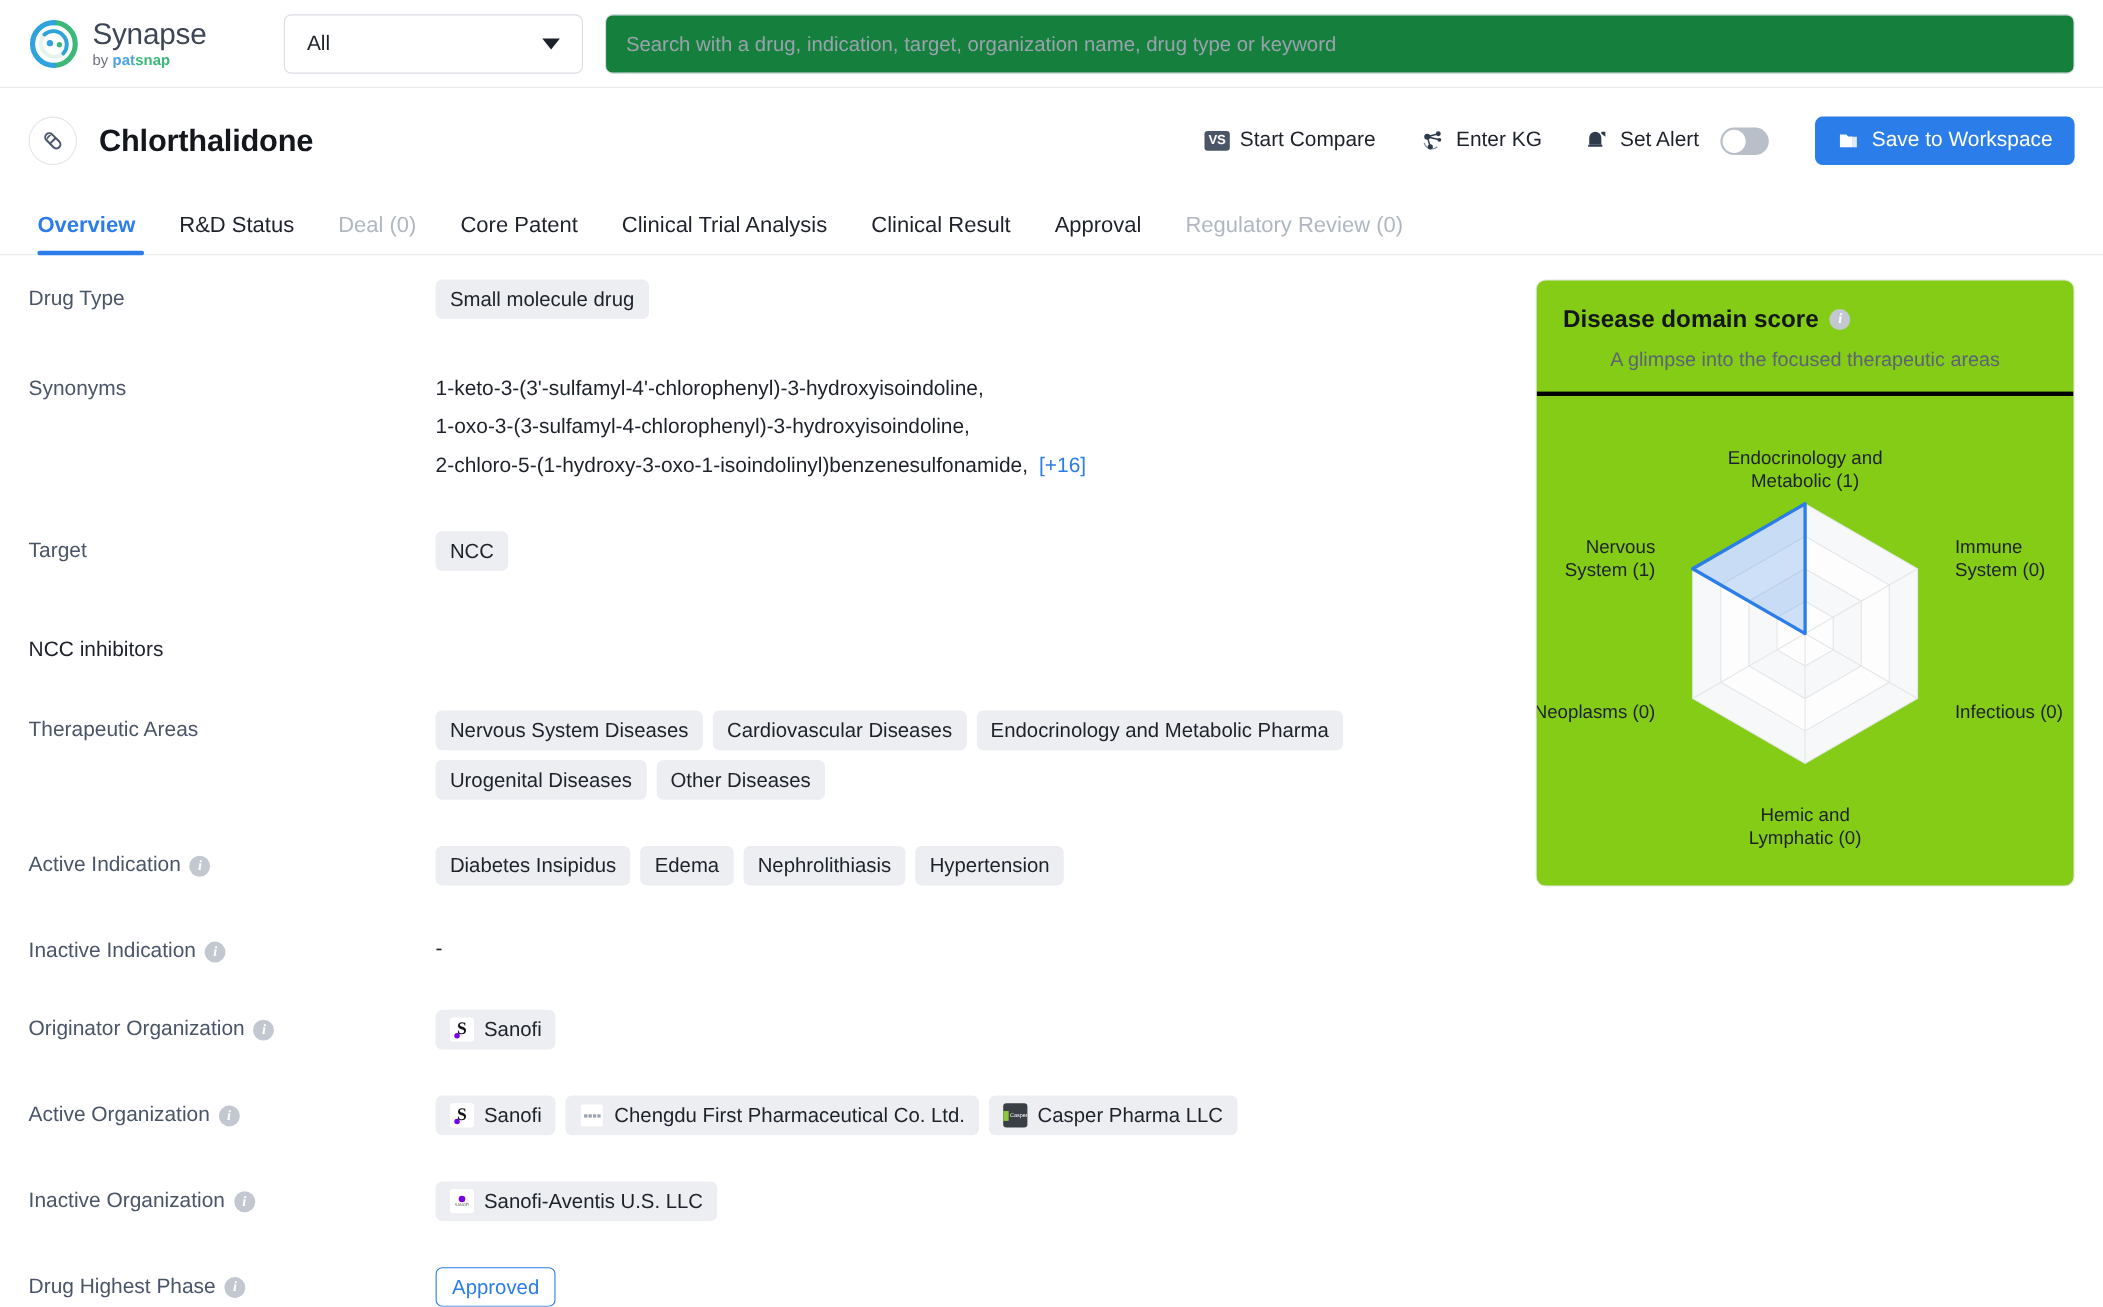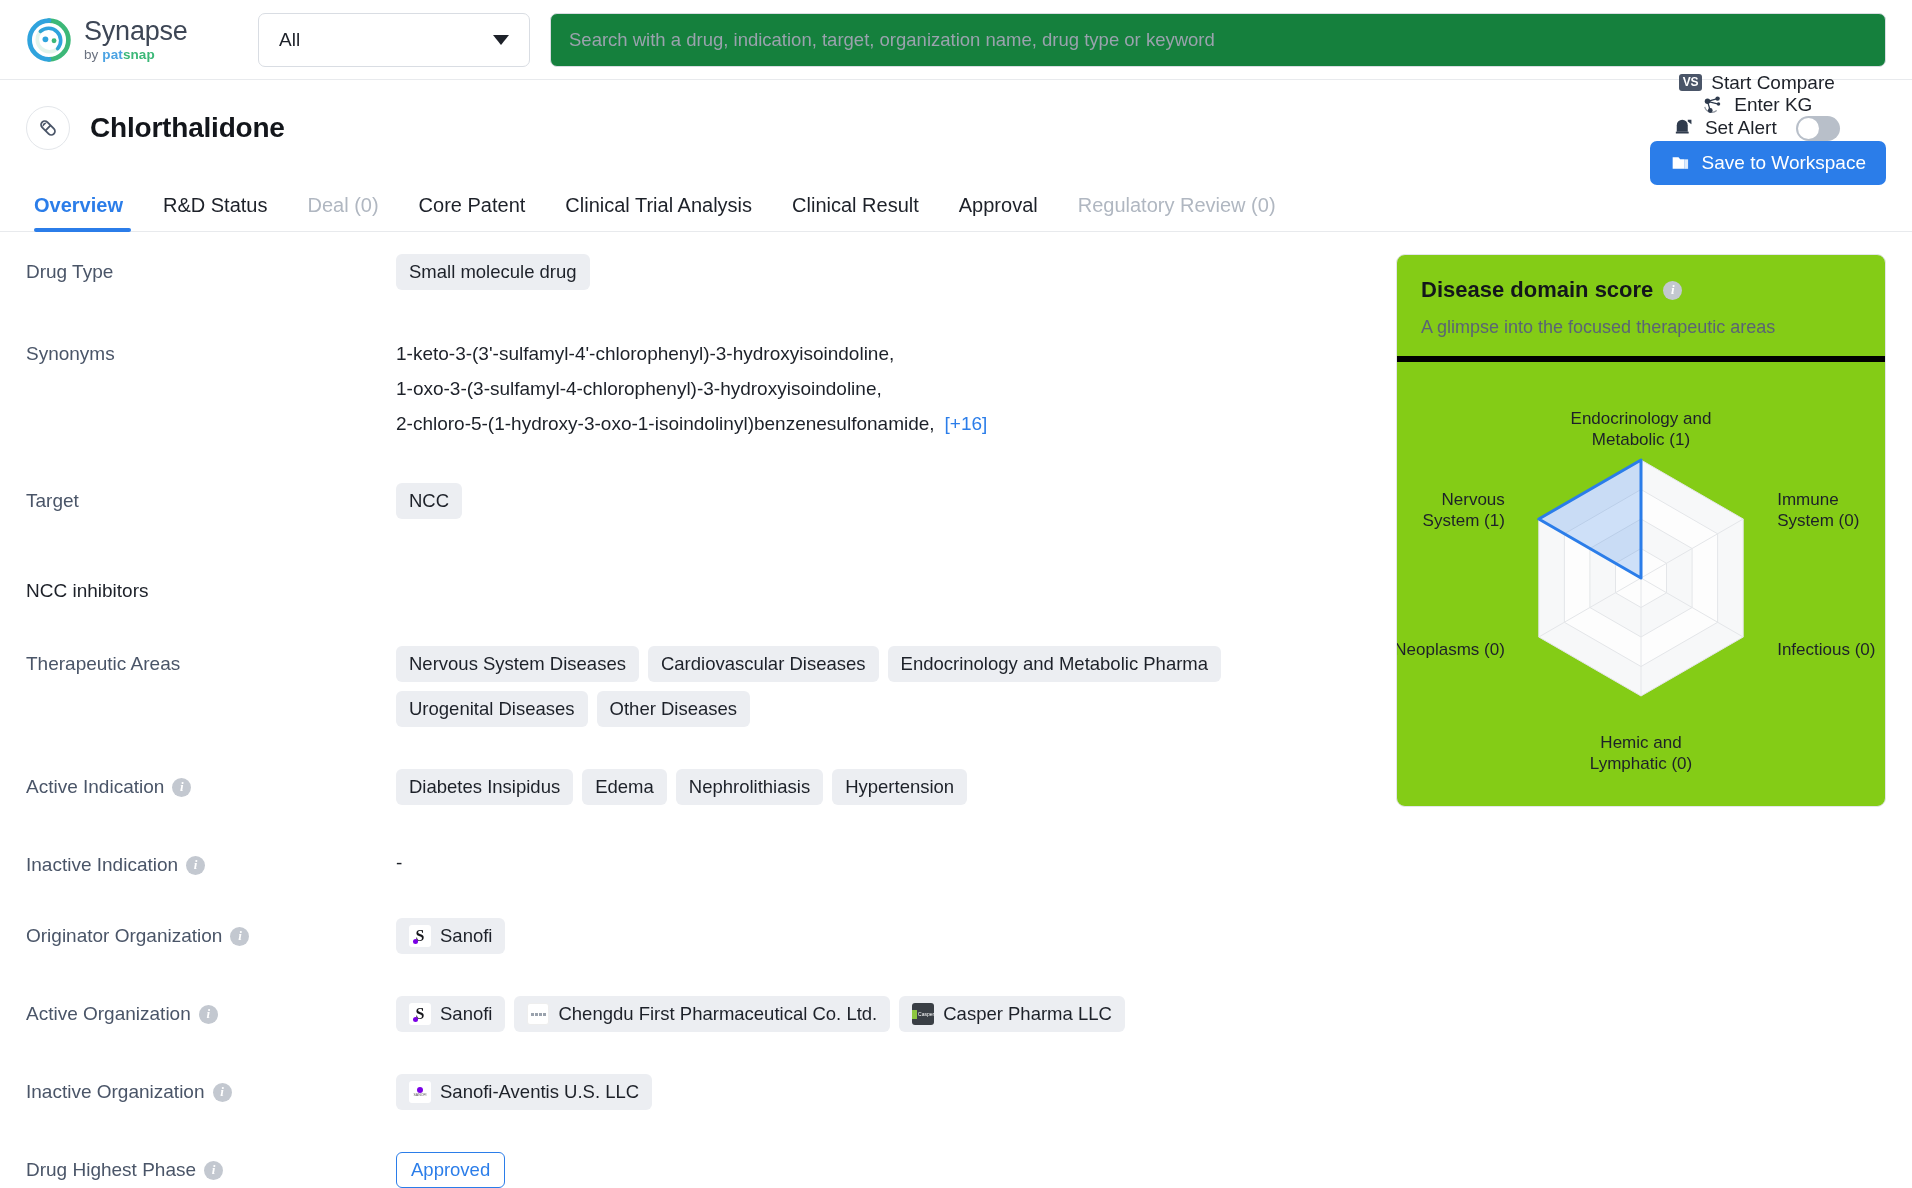--- a/index.html
+++ b/index.html
@@ -61,21 +61,21 @@
   }
   .pill-badge {
     width: 44px; height: 44px; border-radius: 50%;
     border: 1px solid #e3e6ea; display: flex;
     align-items: center; justify-content: center; flex: 0 0 44px;
   }
   .drug-title {
     font-size: 28px; font-weight: 700; color: #13161b;
     margin-left: 20px; letter-spacing: -0.2px;
   }
-  .head-actions { margin-left: auto; display: flex; align-items: center; gap: 0; flex-direction: column; }
+  .head-actions { margin-left: auto; display: flex; align-items: center; gap: 0; }
   .action {
     display: flex; align-items: center; gap: 9px;
     font-size: 19px; color: #1d2129; cursor: pointer;
     padding: 0 20px; white-space: nowrap;
   }
   .vs-icon {
     background: #4a5568; color: #fff; font-size: 12px; font-weight: 700;
     border-radius: 3px; padding: 2px 4px; letter-spacing: -0.3px;
     line-height: 1.1;
   }
@@ -176,22 +176,22 @@
   
   .radar-card {
     border: 1px solid #e3e6ea; border-radius: 9px; background: #84cc16;
     overflow: hidden;
   }
   .radar-head { padding: 22px 24px 18px 24px; }
   .radar-title {
     font-size: 22px; font-weight: 700; color: #13161b;
     display: flex; align-items: center; gap: 10px;
   }
-  .radar-sub { font-size: 18px; color: #5a6475; margin-top: 14px; }
-  .radar-body { border-top: 6px solid #000000; padding: 8px 0 14px 0; }
+  .radar-sub { font-size: 18px; color: #5a6475; margin-top: 14px; text-align: center; }
+  .radar-body { border-top: 4px solid #000000; padding: 8px 0 14px 0; }
   svg text { font-family: "Liberation Sans", sans-serif; }
 </style>
 </head>
 <body>
 
 <div class="topbar">
   <div class="brand">
     <svg class="brand-logo" viewBox="0 0 64 64">
       <path d="M32 5 A27 27 0 0 1 32 59" fill="none" stroke="#3cb878" stroke-width="6.5" stroke-linecap="round"></path>
       <path d="M32 59 A27 27 0 0 1 32 5" fill="none" stroke="#2fa3dd" stroke-width="6.5" stroke-linecap="round"></path>

